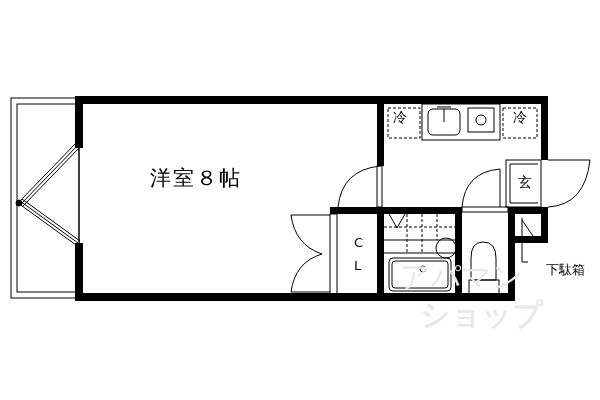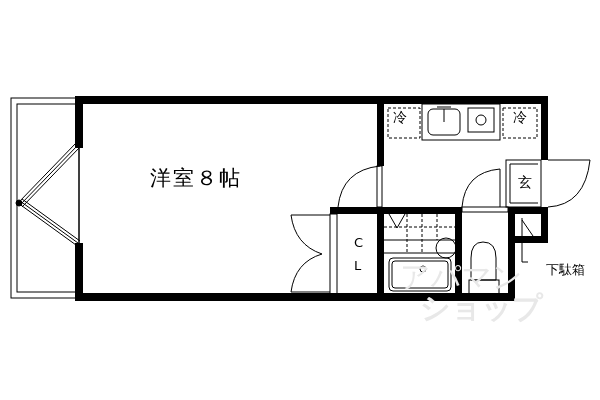--- a/index.html
+++ b/index.html
@@ -7,21 +7,21 @@
   #plan { position: absolute; left: 0; top: 0; width: 600px; height: 400px; }
   .label { position: absolute; color: #000; white-space: nowrap; line-height: 1; }
   .room-label { left: 150px; top: 168px; font-size: 21px; letter-spacing: 2px; }
   .fridge-l { left: 393px; top: 110px; font-size: 14px; }
   .fridge-r { left: 513px; top: 110px; font-size: 14px; }
   .genkan { left: 518px; top: 175px; font-size: 14px; }
   .cl-c { left: 354px; top: 236px; font-size: 13px; }
   .cl-l { left: 354px; top: 259px; font-size: 13px; }
   .shoe { left: 530px; top: 263px; font-size: 13px; margin-left: 16px; }
   .wm1 { left: 400px; top: 262px; font-size: 30px; font-weight: normal; color: #e8e8e8; }
-  .wm2 { left: 420px; top: 293px; font-size: 30px; font-weight: bold; color: #e8e8e8; }
+  .wm2 { left: 420px; top: 300px; font-size: 30px; font-weight: bold; color: #e8e8e8; }
 </style>
 </head>
 <body>
 
 <svg id="plan" viewBox="0 0 600 400" xmlns="http://www.w3.org/2000/svg">
 
   <g fill="none" stroke="#000" stroke-width="1">
     <rect x="11" y="98" width="68" height="200"></rect>
     <rect x="17" y="104" width="62" height="188"></rect>
   </g>

